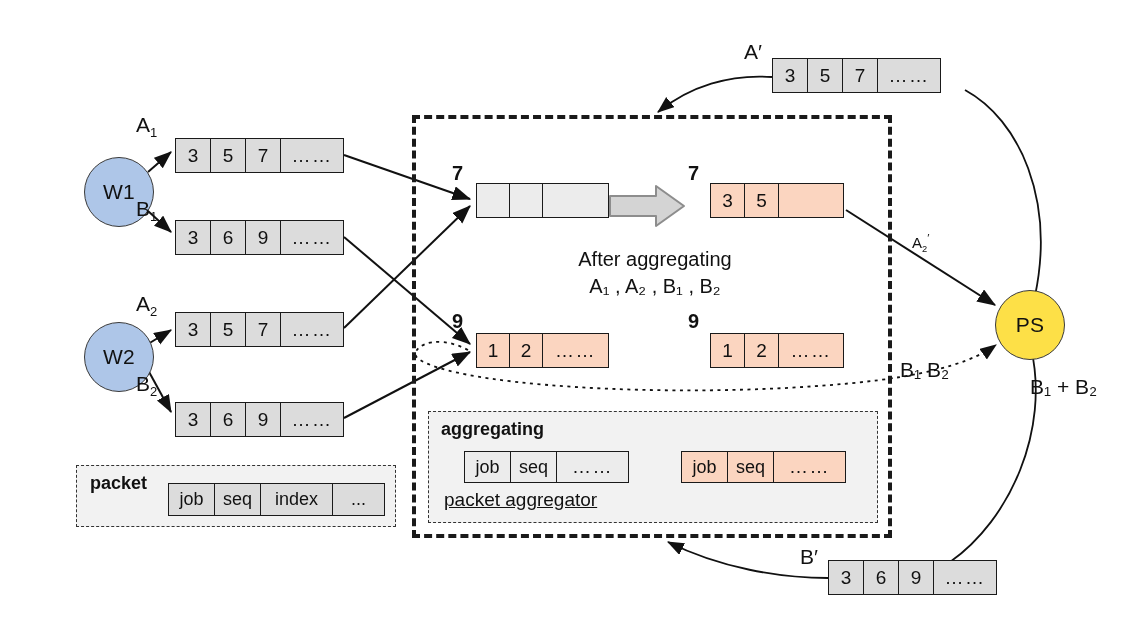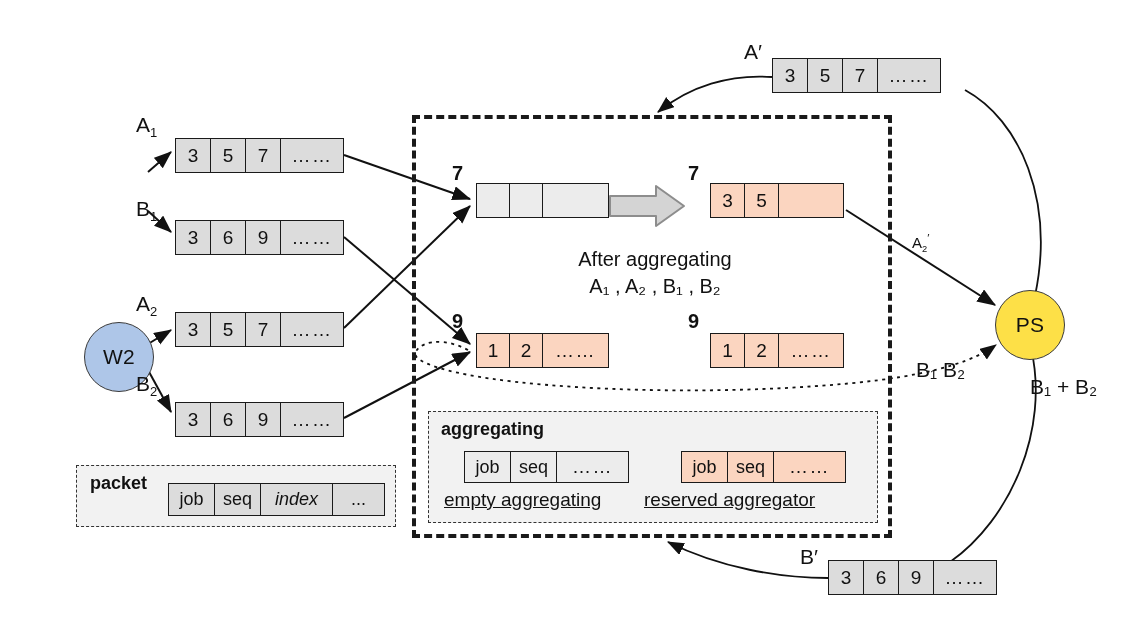--- a/index.html
+++ b/index.html
@@ -89,20 +89,23 @@
 
     <path d="M1035,296 C 1055,200 1020,120 965,90" stroke="#111" stroke-width="1.8" fill="none"></path>
     <path d="M772,77 C 730,74 690,86 658,112" stroke="#111" stroke-width="1.8" fill="none" marker-end="url(#ahs)"></path>
 
     <path d="M1031,348 C 1050,430 1010,520 950,562" stroke="#111" stroke-width="1.8" fill="none"></path>
     <path d="M828,578 C 780,578 720,568 668,542" stroke="#111" stroke-width="1.8" fill="none" marker-end="url(#ahs)"></path>
   </svg>
 
   <div id="switch-box" style="left:412px;top:115px;width:480px;height:423px;"></div>
 
+  <div class="node-circle worker" style="left:84px;top:157px;width:68px;height:68px;">
+    <span>W1</span>
+  </div>
 
   <div class="node-circle worker" style="left:84px;top:322px;width:68px;height:68px;">
     <span>W2</span>
   </div>
 
   <div class="node-circle ps" style="left:995px;top:290px;width:68px;height:68px;">
     <span>PS</span>
   </div>
 
   <div class="lbl" style="left:136px;top:113px;font-size:21px;">
@@ -119,21 +122,21 @@
   </div>
 
   <div class="lbl" style="left:744px;top:40px;font-size:21px;">A′</div>
 
   <div class="lbl" style="left:800px;top:545px;font-size:21px;">B′</div>
 
   <div class="lbl" style="left:912px;top:231px;font-size:15px;">
     <span>A</span><sub>2</sub><span class="sup">′</span>
   </div>
 
-  <div class="lbl" style="left:900px;top:358px;font-size:21px;margin-left:16px;">B₁  B₂</div>
+  <div class="lbl" style="left:900px;top:358px;font-size:21px;">B₁  B₂</div>
 
   <div class="lbl" style="left:1030px;top:375px;font-size:21px;">B₁ + B₂</div>
 
   <div class="pk gray" style="left:175px;top:138px;width:169px;height:35px;">
     <div class="c" style="width:35px;">3</div>
     <div class="c" style="width:35px;">5</div>
     <div class="c" style="width:35px;">7</div>
     <div class="c dots" style="flex:1;">……</div>
   </div>
 
@@ -208,31 +211,30 @@
   <div class="caption" style="left:540px;top:248px;width:230px;">After aggregating</div>
 
   <div id="aggregator-box" style="left:428px;top:411px;width:450px;height:112px;"></div>
   <div class="legend-title" style="left:441px;top:419px;">aggregating</div>
 
   <div class="pk light" style="left:464px;top:451px;width:165px;height:32px;">
     <div class="c" style="width:46px;font-size:18px;">job</div>
     <div class="c" style="width:46px;font-size:18px;">seq</div>
     <div class="c dots" style="flex:1;">……</div>
   </div>
-  <div class="underlabel" style="left:444px;top:489px;">empty aggregating</div>
+  <div class="underlabel" style="left:444px;top:489px;">packet aggregator</div>
 
   <div class="pk peach" style="left:681px;top:451px;width:165px;height:32px;">
     <div class="c" style="width:46px;font-size:18px;">job</div>
     <div class="c" style="width:46px;font-size:18px;">seq</div>
     <div class="c dots" style="flex:1;">……</div>
   </div>
-  <div class="underlabel" style="left:644px;top:489px;">reserved aggregator</div>
 
   <div id="packet-box" style="left:76px;top:465px;width:320px;height:62px;"></div>
   <div class="legend-title" style="left:90px;top:473px;">packet</div>
   <div class="pk gray" style="left:168px;top:483px;width:217px;height:33px;">
     <div class="c" style="width:46px;font-size:18px;">job</div>
     <div class="c" style="width:46px;font-size:18px;">seq</div>
-    <div class="c" style="width:72px;font-size:18px;font-style:italic;">index</div>
+    <div class="c" style="width:72px;font-size:18px;">index</div>
     <div class="c" style="flex:1;font-size:18px;">...</div>
   </div>
 
 </div>
 
 </body></html>

